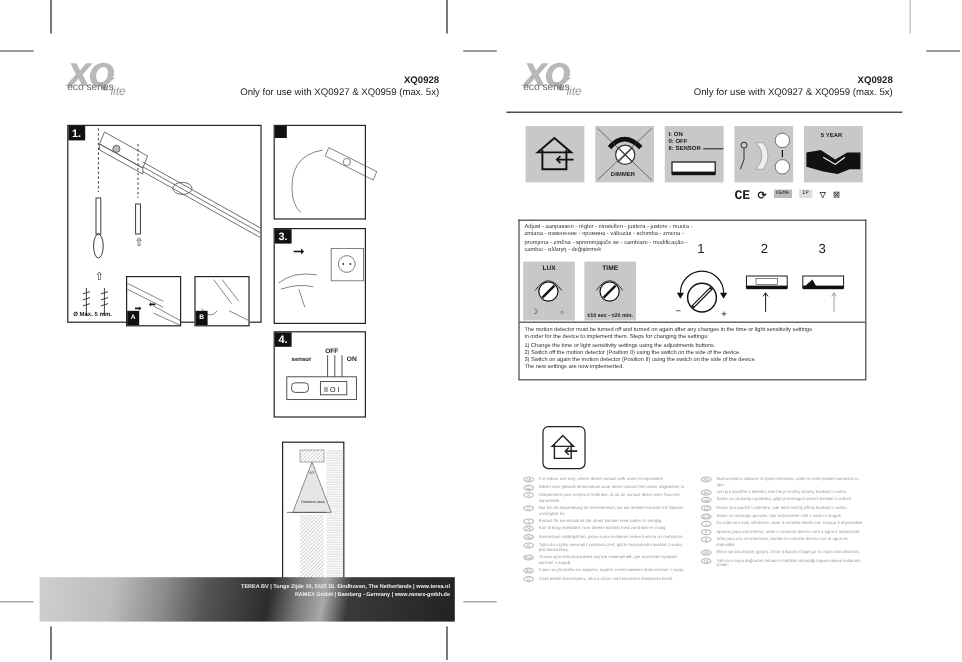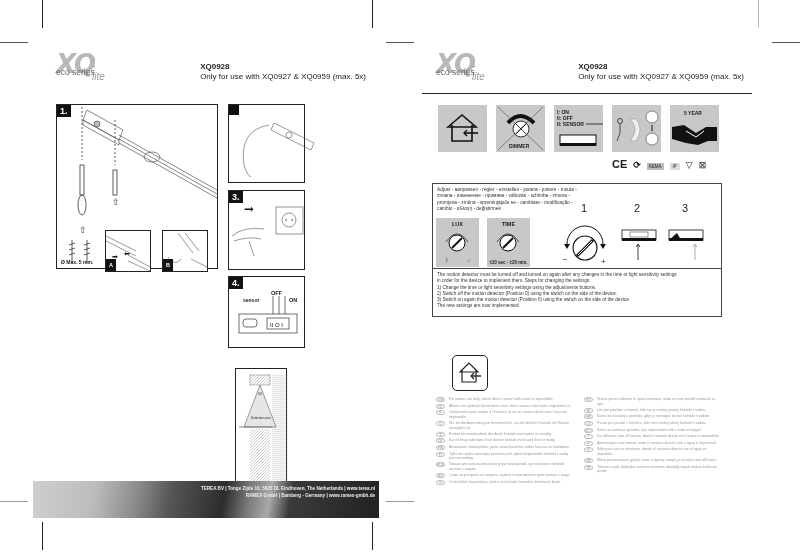--- a/index.html
+++ b/index.html
@@ -8,36 +8,36 @@
   .abs { position: absolute; }
   .crop-v { position: absolute; width: 1px; background: #222; }
   .crop-h { position: absolute; height: 1px; background: #555; }
   .crop-v.light { background: #bbb; }
 
   .logo { position: absolute; }
   .logo .xq { font-family: "DejaVu Sans", sans-serif; font-weight: bold; font-style: italic; font-size: 26px; color: #b8b8b8; letter-spacing: -2px; line-height: 24px; }
   .logo .lite { font-family: "Liberation Sans", sans-serif; font-style: italic; font-size: 10px; color: #9a9a9a; position: absolute; left: 36px; top: 8px; }
   .logo .eco { font-size: 8.5px; color: #666; position: absolute; left: 0; top: 15px; white-space: nowrap; }
 
-  .hdr { position: absolute; text-align: left; font-size: 8px; color: #222; line-height: 10px; }
+  .hdr { position: absolute; text-align: right; font-size: 8px; color: #222; line-height: 10px; }
   .hdr .code { font-weight: bold; }
 
   .panel { position: absolute; border: 1px solid #222; background: #fff; }
   .step-badge { position: absolute; left: 0; top: 0; background: #111; color: #fff; font-weight: bold; font-size: 9px; padding: 1px 3px; line-height: 10px; }
 
   .banner { position: absolute; left: 33px; top: 481px; width: 346px; height: 37px; overflow: hidden;
             background: linear-gradient(100deg, #cfcfcf 0%, #bcbcbc 18%, #8c8c8c 30%, #555 40%, #2c2c2c 55%, #7a7a7a 62%, #a9a9a9 68%, #3a3a3a 74%, #222 100%); }
   .banner .addr { position: absolute; right: 4px; top: 4px; text-align: right; font-size: 4.6px; color: #eee; line-height: 7px; font-weight: bold; }
 
   .divider { position: absolute; left: 422px; top: 93px; width: 330px; height: 1px; background: #222; }
 
   .icon-tile { position: absolute; top: 105px; width: 49px; height: 47px; background: #c8c8c8; }
   .icon-tile .lbl { position: absolute; font-size: 5px; font-weight: bold; color: #222; }
 
-  .cert-row { position: absolute; left: 612px; top: 158px; display: flex; gap: 6px; align-items: flex-end; font-size: 9px; color: #222; }
+  .cert-row { position: absolute; left: 612px; top: 158px; display: flex; gap: 6px; align-items: flex-start; font-size: 9px; color: #222; font-family: Liberation Mono, monospace; }
 
   .adjust-box { position: absolute; left: 432px; top: 183px; width: 290px; height: 85px; border: 1px solid #444; border-bottom: none; }
   .adjust-box .txt { position: absolute; left: 4px; top: 3px; width: 140px; font-size: 4.8px; line-height: 6.4px; color: #333; }
   .dial-tile { position: absolute; top: 218px; width: 43px; height: 49px; background: #c8c8c8; }
   .dial-tile .t { position: absolute; top: 3px; width: 100%; text-align: center; font-size: 5.5px; font-weight: bold; }
   .dial-tile .b { position: absolute; bottom: 2px; width: 100%; text-align: center; font-size: 4.5px; font-weight: bold; }
   .num { position: absolute; top: 202px; font-size: 11px; color: #222; }
 
   .info-box { position: absolute; left: 432px; top: 268px; width: 290px; height: 49px; border: 1px solid #444; padding: 3px 4px; font-size: 4.7px; line-height: 6.3px; color: #333; }
 

